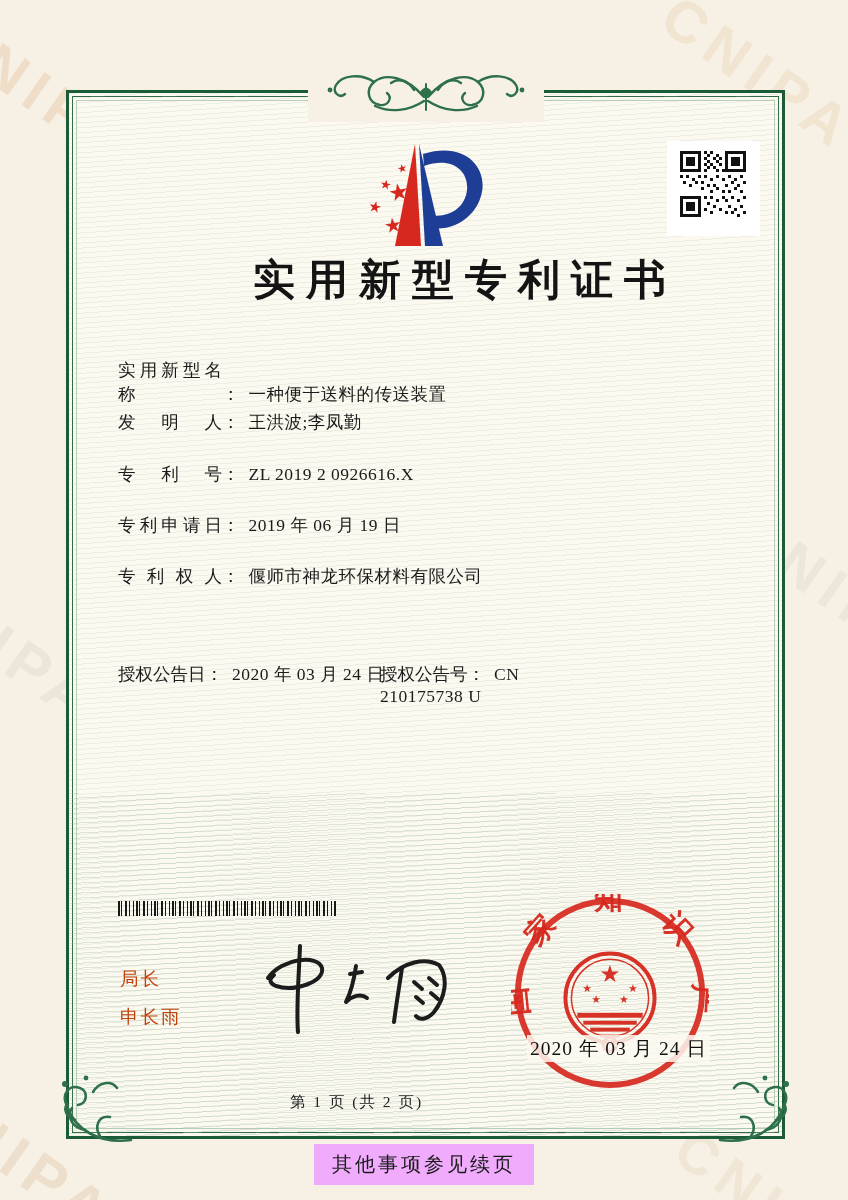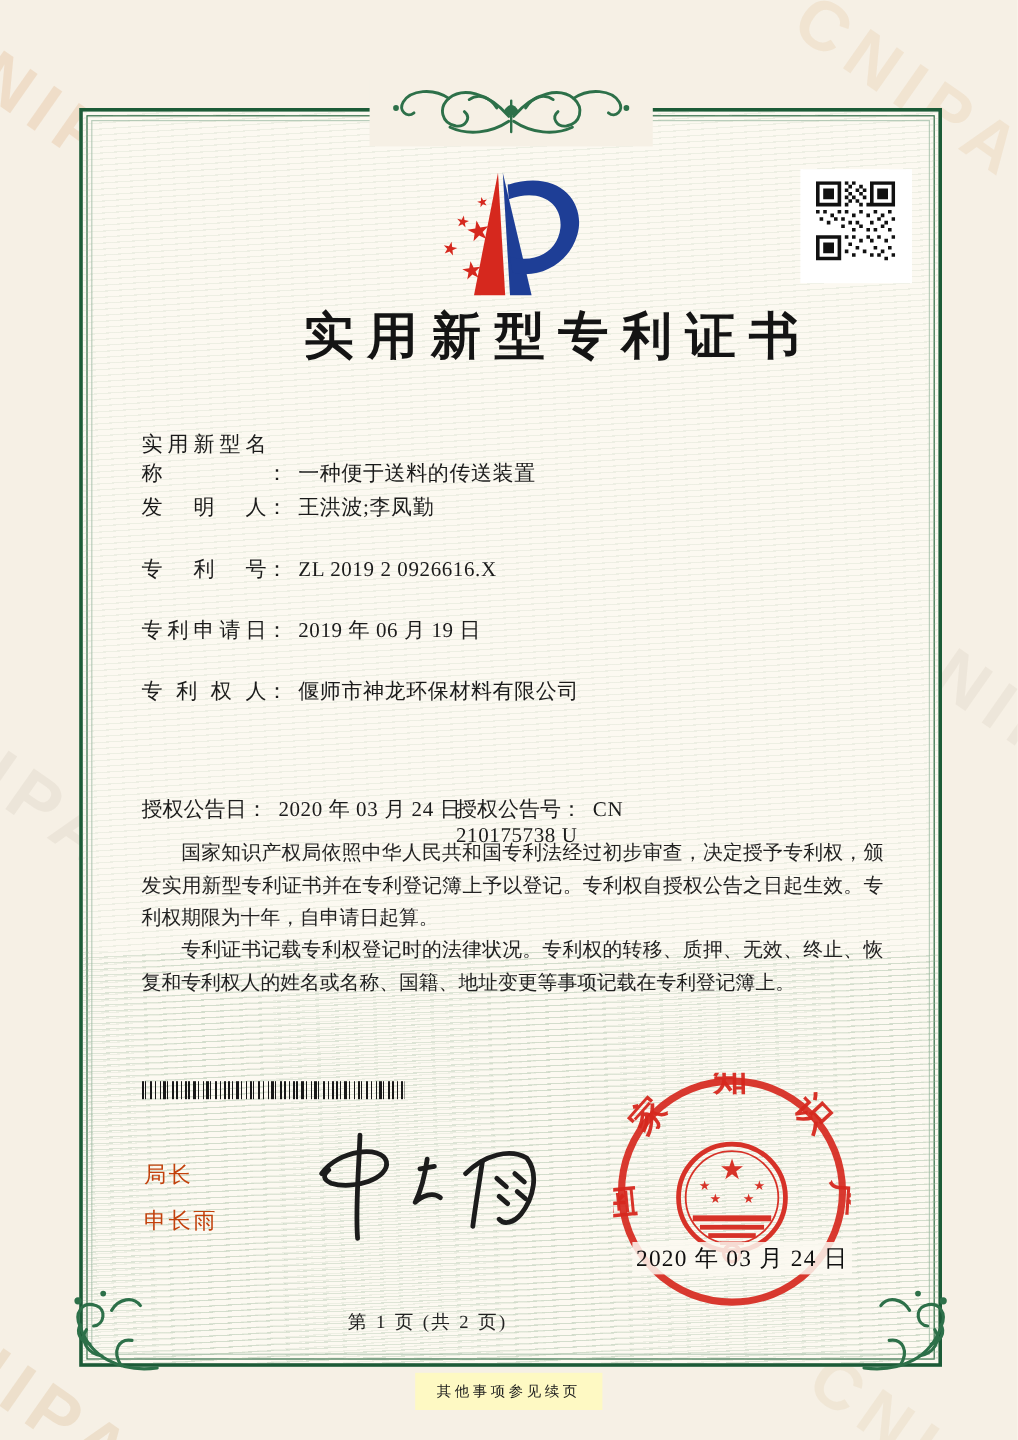--- a/index.html
+++ b/index.html
@@ -59,21 +59,21 @@
          transparent 12px 15px,#181818 15px 16px,transparent 16px 18px);}
   .officer{position:absolute;left:120px;top:966px;font-size:18.5px;color:#c2410c;}
   .officer div{margin-bottom:13px;letter-spacing:2px;}
   .signature{position:absolute;left:238px;top:938px;line-height:0;}
   .seal{position:absolute;left:511px;top:894px;line-height:0;}
   .seal-date{position:absolute;left:527px;top:1035px;font-size:19.5px;color:#101010;
              background:rgba(252,249,241,0.85);padding:0 3px;letter-spacing:1px;white-space:nowrap;}
   .page-num{position:absolute;left:66px;width:581px;top:1092px;text-align:center;
             font-size:15.5px;letter-spacing:2px;color:#222;}
   .note-box{position:absolute;left:50%;transform:translateX(-50%);top:1144px;
-            background:#fef9c3;padding:7px 18px;font-size:12px;letter-spacing:3px;color:#1b1b1b;}
+            background:#f0abfc;padding:7px 18px;font-size:20px;letter-spacing:3px;color:#1b1b1b;}
 </style>
 </head>
 <body>
 
 <div class="page">
 
   <div class="wm" style="left:-34px;top:0px;font-size:58px;color:rgba(233,206,177,0.55);">CNIPA</div>
   <div class="wm" style="left:688px;top:-18px;font-size:58px;color:rgba(238,221,198,0.65);">CNIPA</div>
   <div class="wm" style="left:492px;top:338px;font-size:62px;color:rgba(228,220,203,0.75);">CNIPA</div>
   <div class="wm" style="left:-74px;top:552px;font-size:60px;color:rgba(230,223,210,0.65);">CNIPA</div>
@@ -195,24 +195,20 @@
   <div class="frow" style="top:564px">
     <span class="flabel">专利权人</span><span class="fcolon">：</span><span class="fvalue">偃师市神龙环保材料有限公司</span>
   </div>
   <div class="frow" style="top:662px">
     <span>授权公告日</span><span class="fcolon">：</span><span class="fvalue">2020 年 03 月 24 日</span>
     <span class="fpair2">
       <span>授权公告号</span><span class="fcolon">：</span><span class="fvalue">CN 210175738 U</span>
     </span>
   </div>
 
-  <div class="body-text">
-    <p>国家知识产权局依照中华人民共和国专利法经过初步审查，决定授予专利权，颁发实用新型专利证书并在专利登记簿上予以登记。专利权自授权公告之日起生效。专利权期限为十年，自申请日起算。</p>
-    <p>专利证书记载专利权登记时的法律状况。专利权的转移、质押、无效、终止、恢复和专利权人的姓名或名称、国籍、地址变更等事项记载在专利登记簿上。</p>
-  </div>
 
   <div class="barcode"></div>
 
   <div class="officer">
     <div>局长</div>
     <div>申长雨</div>
   </div>
 
   <div class="signature">
     <svg width="215" height="100" viewBox="0 0 215 100">

